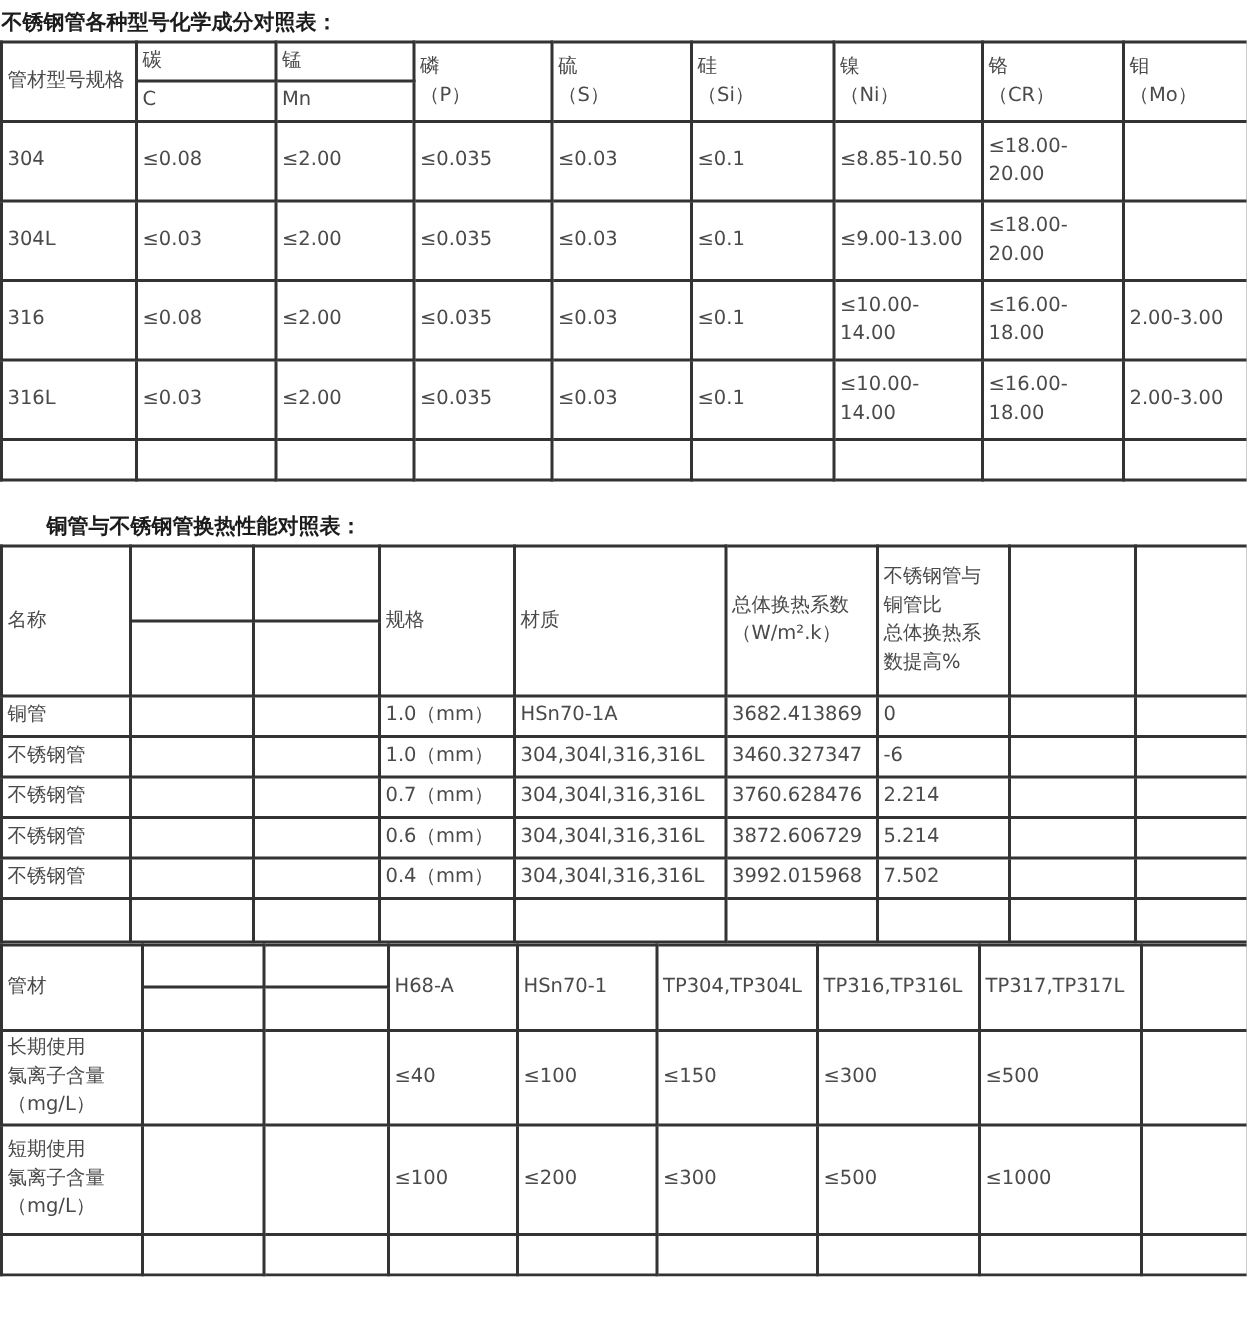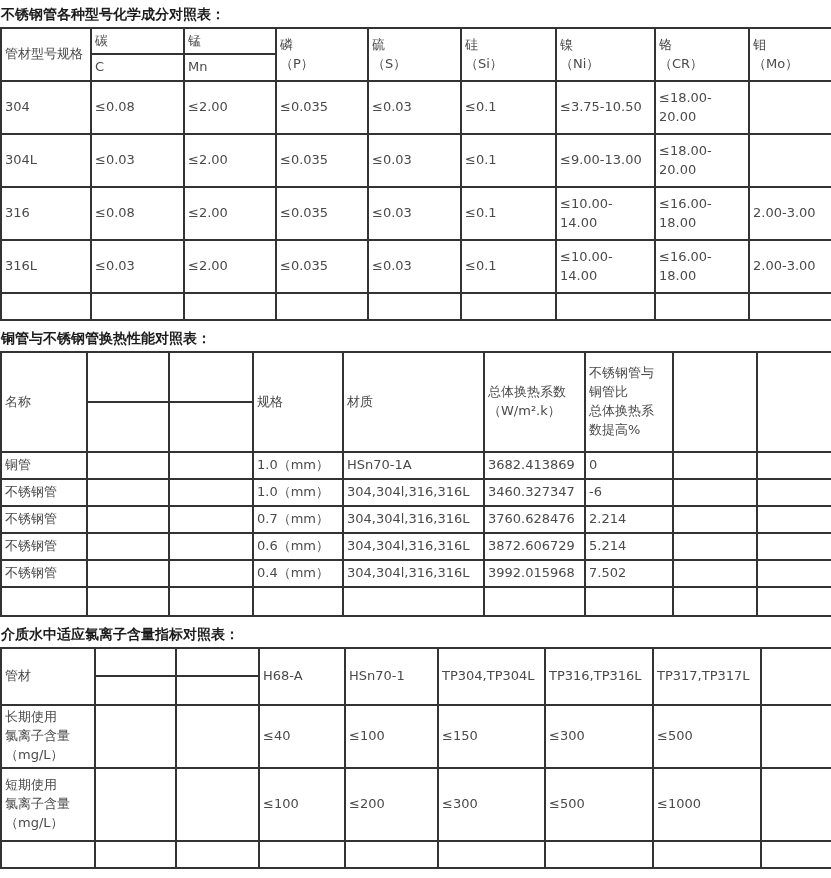--- a/index.html
+++ b/index.html
@@ -3,21 +3,21 @@
 <meta charset="utf-8">
 <style>
   html,body { margin:0; padding:0; background:#ffffff; }
   body { font-family:"DejaVu Sans", sans-serif; color:#4a4a4a; }
   .page { width:831px; }
   .tbl-title {
     font-size:14px; font-weight:bold; color:#1c1c1c;
     margin:5px 0 4px 1px; line-height:18px;
     font-family:Liberation Sans, sans-serif;
   }
-  .tbl-title.later { margin-top:8px; }
+  .tbl-title.later { margin-top:20px;padding-left:30px; }
   table {
     border-collapse:collapse; table-layout:fixed; width:831px;
     background:#ffffff;
   }
   td {
     border:2px solid #333333;
     font-size:13px; line-height:1.45;
     padding:1px 3px; vertical-align:middle; text-align:left;
     white-space:pre-line; overflow:hidden; word-break:break-word;
   }
@@ -65,21 +65,21 @@
       <td>C</td>
       <td>Mn</td>
     </tr>
     <tr class="h53">
       <td>304</td>
       <td>≤0.08</td>
       <td>≤2.00</td>
       <td>≤0.035</td>
       <td>≤0.03</td>
       <td>≤0.1</td>
-      <td>≤3.75-10.50</td>
+      <td>≤8.85-10.50</td>
       <td>≤18.00-
 20.00</td>
       <td></td>
     </tr>
     <tr class="h53">
       <td>304L</td>
       <td>≤0.03</td>
       <td>≤2.00</td>
       <td>≤0.035</td>
       <td>≤0.03</td>
@@ -225,21 +225,20 @@
           <td></td>
       <td></td>
           <td></td>
       <td></td>
           <td></td>
       <td></td>
     </tr>
   </tbody>
     </table>
 
-  <div class="tbl-title later">介质水中适应氯离子含量指标对照表：</div>
 
   <table>
     <colgroup>
       <col style="width:94px">
         <col style="width:81px">
         <col style="width:83px">
       <col style="width:86px">
         <col style="width:93px">
         <col style="width:107px">
       <col style="width:108px">

